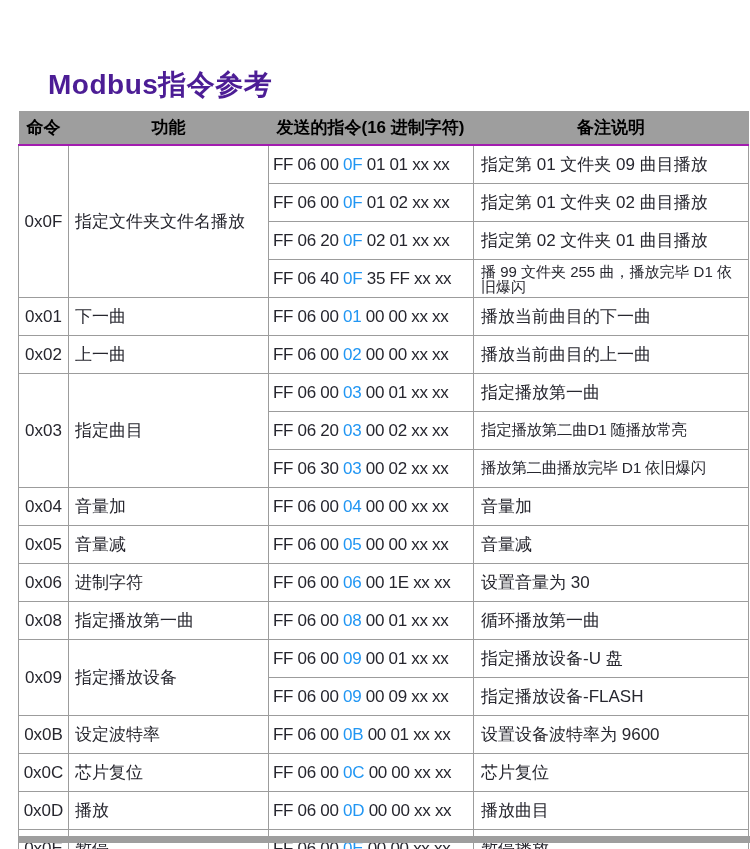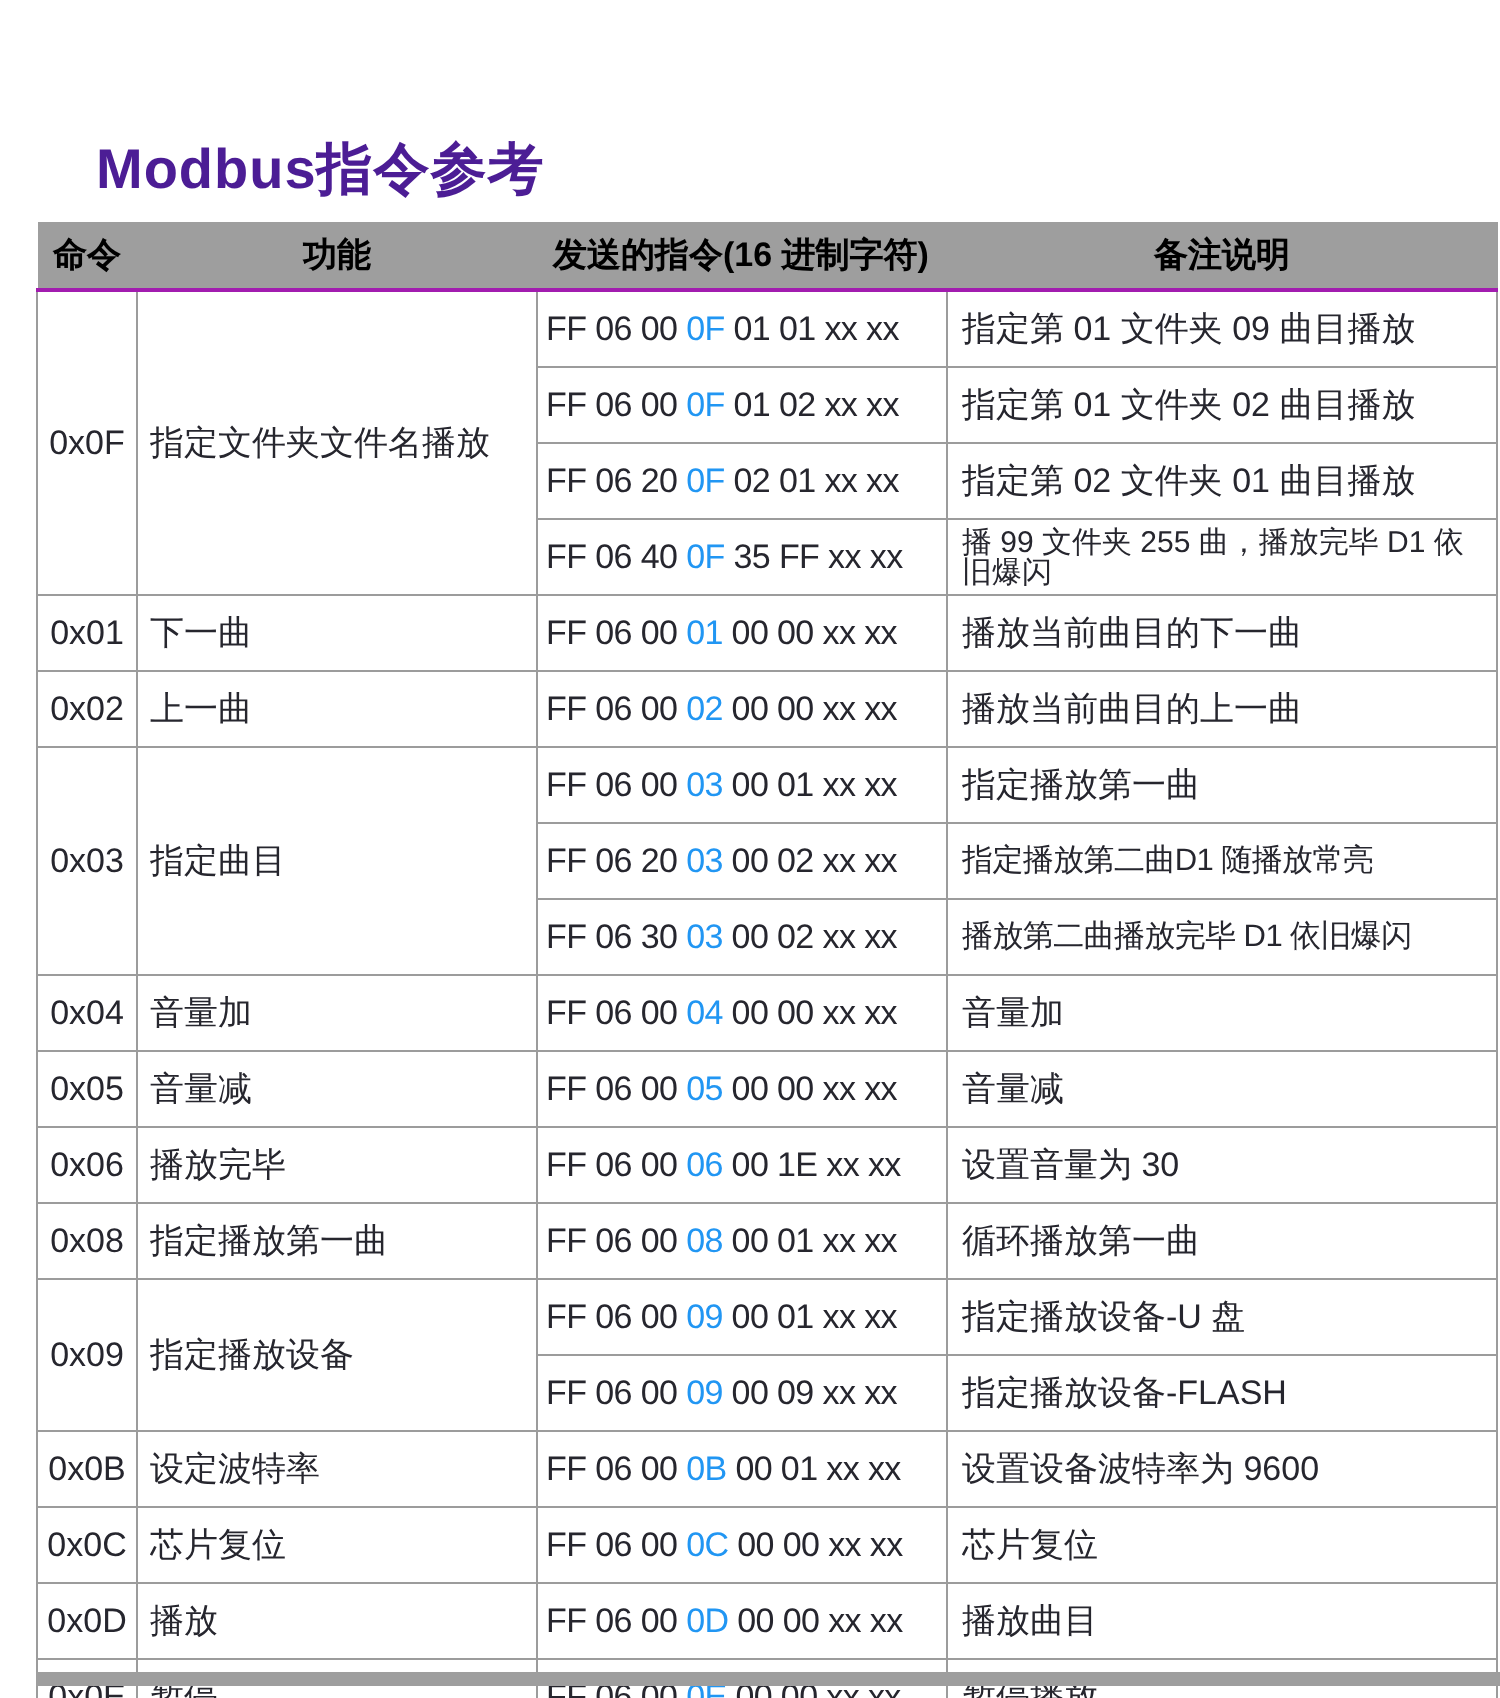--- a/index.html
+++ b/index.html
@@ -125,21 +125,21 @@
 
     <tr>
       <td class="cmd-cell">0x05</td>
       <td>音量减</td>
       <td class="hex-cell"><span>FF 06 00 </span><span class="hl">05</span><span> 00 00 xx xx</span></td>
       <td class="note-cell">音量减</td>
     </tr>
 
     <tr>
       <td class="cmd-cell">0x06</td>
-      <td>播放完毕</td>
+      <td>进制字符</td>
       <td class="hex-cell"><span>FF 06 00 </span><span class="hl">06</span><span> 00 1E xx xx</span></td>
       <td class="note-cell">设置音量为 30</td>
     </tr>
 
     <tr>
       <td class="cmd-cell">0x08</td>
       <td>指定播放第一曲</td>
       <td class="hex-cell"><span>FF 06 00 </span><span class="hl">08</span><span> 00 01 xx xx</span></td>
       <td class="note-cell">循环播放第一曲</td>
     </tr>

